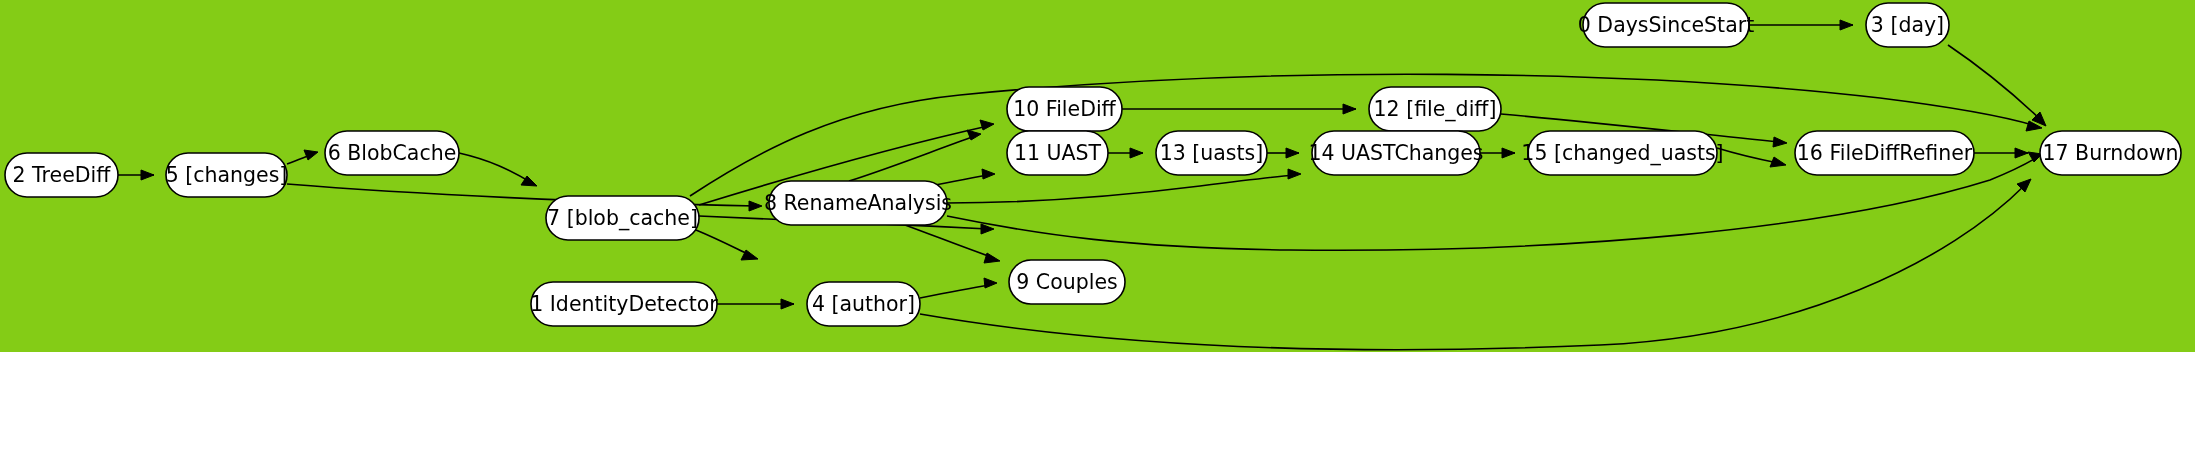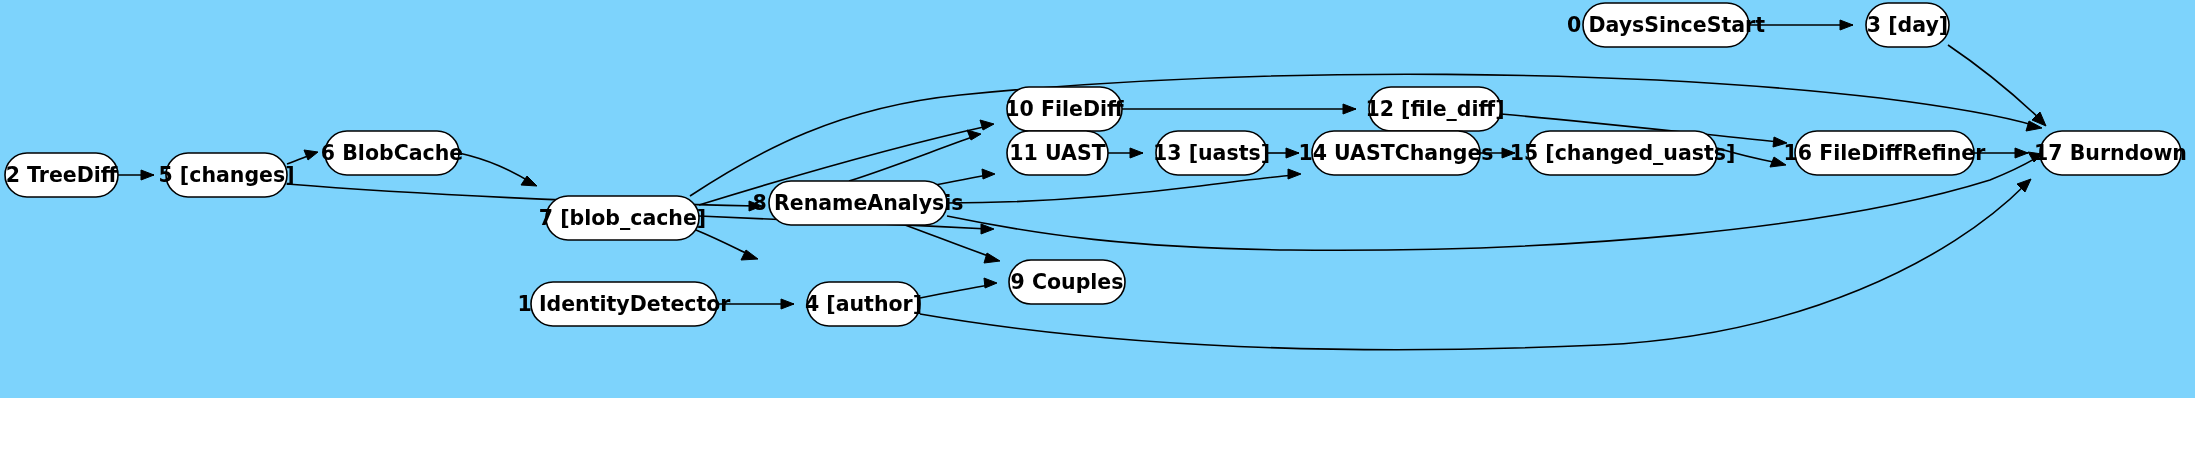--- a/index.html
+++ b/index.html
@@ -3,25 +3,24 @@
 <meta charset="utf-8">
 <style>
   html, body {
     margin: 0;
     padding: 0;
     background: #ffffff;
   }
   #canvas {
     position: relative;
     width: 2195px;
-    height: 398px;
-    background: #7dd3fc;
+    height: 352px;
+    background: #84cc16;
     overflow: hidden;
     font-family: "DejaVu Sans", sans-serif;
-    font-weight: bold;
   }
   svg#graph {
     position: absolute;
     left: 0;
     top: 0;
     width: 2195px;
     height: 464px;
     display: block;
   }
   .node-shape {

